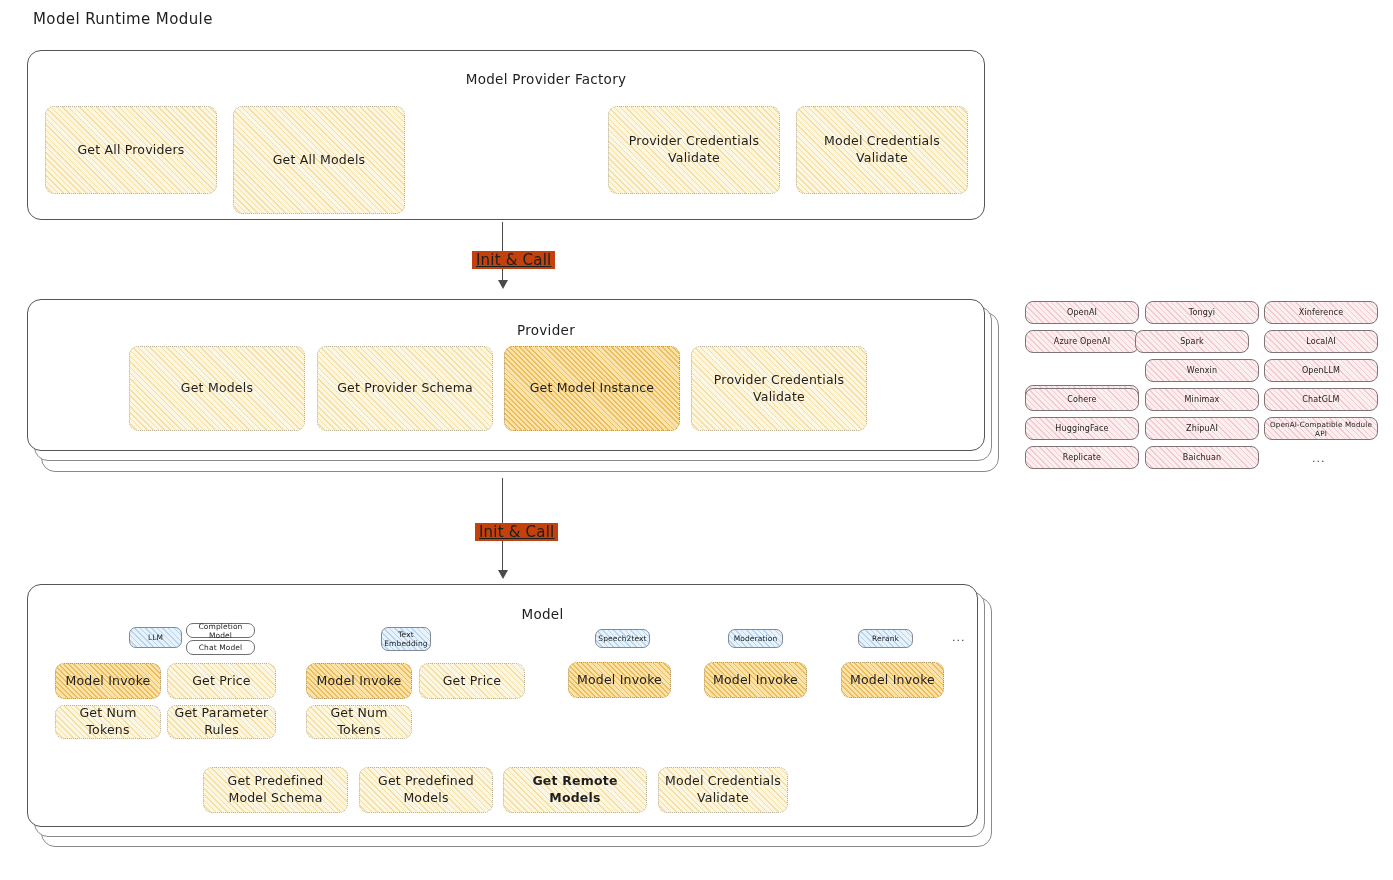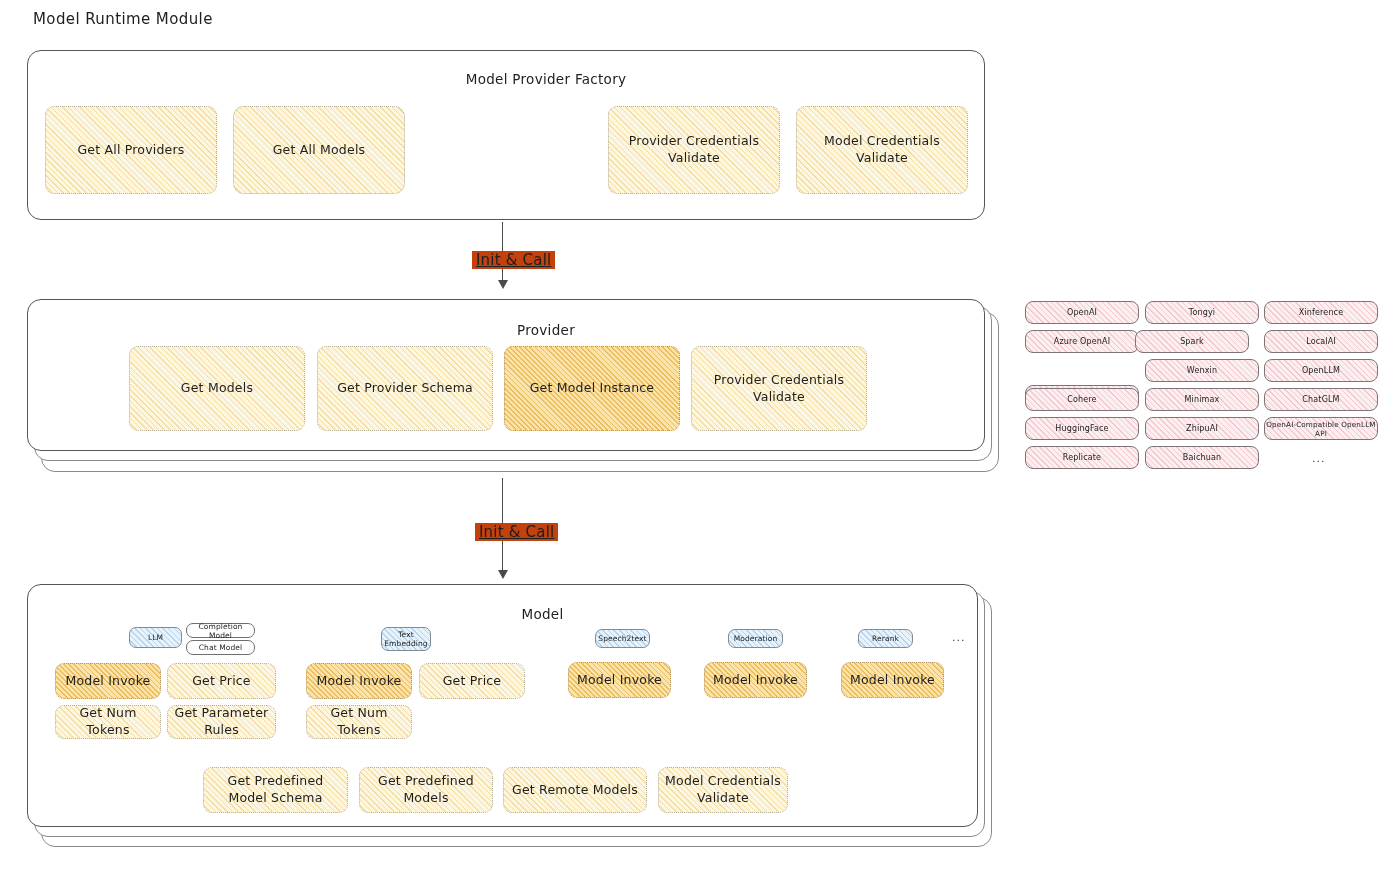--- a/index.html
+++ b/index.html
@@ -103,21 +103,21 @@
 
   <div class="page-title">Model Runtime Module</div>
 
   <div class="panel" style="left:27px;top:50px;width:958px;height:170px;z-index:2;">
     <div class="panel-title" style="top:20px;">Model Provider Factory</div>
   </div>
 
   <div class="hbox fill-cream" style="left:45px;top:106px;width:172px;height:88px;z-index:3;">
     <span>Get All Providers</span>
   </div>
-  <div class="hbox fill-cream" style="left:233px;top:106px;width:172px;height:88px;z-index:3;border-radius:11px;">
+  <div class="hbox fill-cream" style="left:233px;top:106px;width:172px;height:108px;z-index:3;">
     <span>Get All Models</span>
   </div>
   <div class="hbox fill-cream" style="left:608px;top:106px;width:172px;height:88px;z-index:3;">
     <span>Provider Credentials Validate</span>
   </div>
   <div class="hbox fill-cream" style="left:796px;top:106px;width:172px;height:88px;z-index:3;">
     <span>Model Credentials Validate</span>
   </div>
 
   <div class="arrow-line" style="left:502px;top:222px;height:62px;"></div>
@@ -187,21 +187,21 @@
   <div class="prov-chip fill-pink" style="left:1264px;top:330px;width:114px;height:23px;">
     <span>LocalAI</span>
   </div>
   <div class="prov-chip fill-pink" style="left:1264px;top:359px;width:114px;height:23px;">
     <span>OpenLLM</span>
   </div>
   <div class="prov-chip fill-pink" style="left:1264px;top:388px;width:114px;height:23px;">
     <span>ChatGLM</span>
   </div>
   <div class="prov-chip fill-pink" style="left:1264px;top:417px;width:114px;height:23px;font-size:7.2px;">
-    <span>OpenAI-Compatible OpenLLM API</span>
+    <span>OpenAI-Compatible Module API</span>
   </div>
   <div class="ellipsis" style="left:1312px;top:452px;">...</div>
 
   <div class="arrow-line" style="left:502px;top:478px;height:96px;"></div>
   <div class="arrow-head" style="left:498px;top:570px;"></div>
   <div class="arrow-label" style="left:475px;top:523px;">Init &amp; Call</div>
 
   <div class="panel-shadow" style="left:41px;top:597px;width:951px;height:250px;"></div>
   <div class="panel-shadow" style="left:34px;top:591px;width:951px;height:246px;"></div>
   <div class="panel" style="left:27px;top:584px;width:951px;height:243px;z-index:2;">
@@ -267,20 +267,20 @@
   </div>
 
   <div class="ellipsis" style="left:952px;top:631px;z-index:3;">...</div>
 
   <div class="hbox fill-cream" style="left:203px;top:767px;width:145px;height:46px;z-index:3;">
     <span>Get Predefined Model Schema</span>
   </div>
   <div class="hbox fill-cream" style="left:359px;top:767px;width:134px;height:46px;z-index:3;">
     <span>Get Predefined Models</span>
   </div>
-  <div class="hbox fill-cream" style="left:503px;top:767px;width:144px;height:46px;z-index:3;">
+  <div class="hbox fill-cream" style="left:503px;top:767px;width:144px;height:46px;z-index:3;font-weight:bold;">
     <span>Get Remote Models</span>
   </div>
   <div class="hbox fill-cream" style="left:658px;top:767px;width:130px;height:46px;z-index:3;">
     <span>Model Credentials Validate</span>
   </div>
 
 </div>
 
 </body></html>

